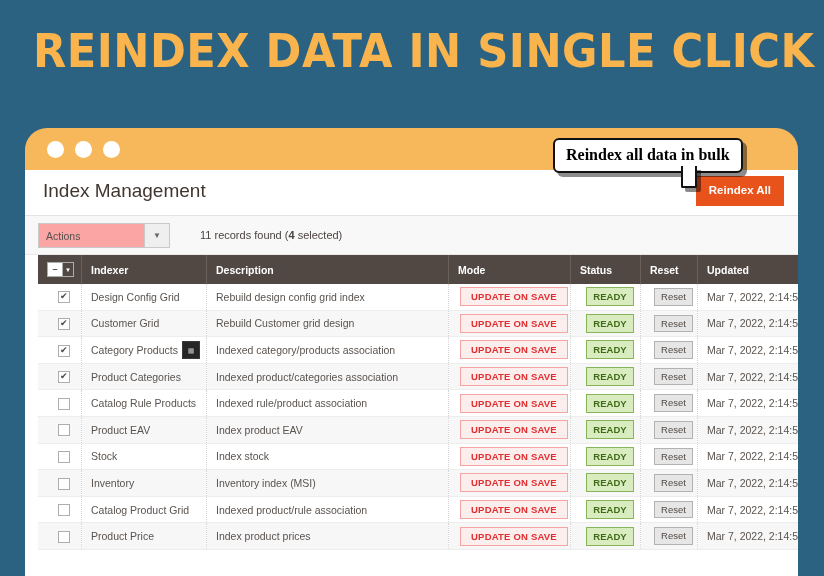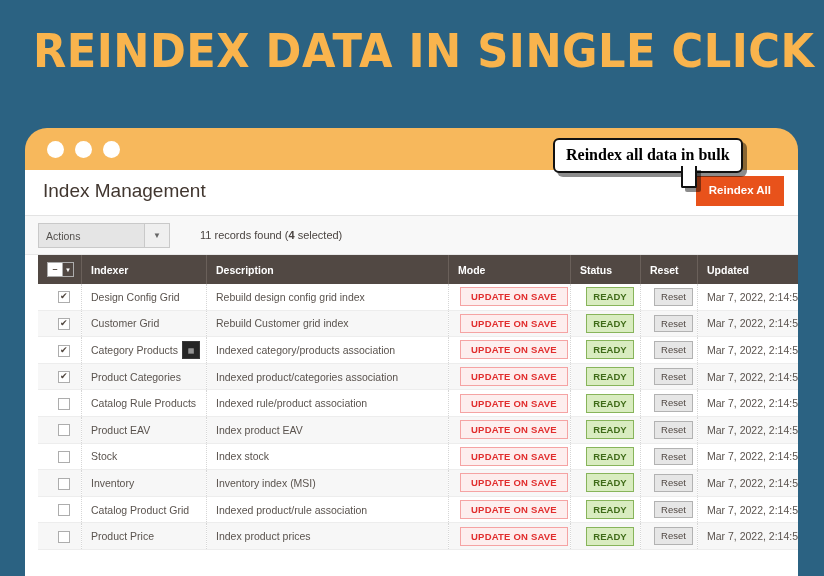--- a/index.html
+++ b/index.html
@@ -109,21 +109,21 @@
     background: #f8f8f8;
     border-bottom: 1px solid #e8e8e8;
   }
   .actions-select {
     position: absolute;
     left: 13px;
     top: 7px;
     width: 130px;
     height: 23px;
     border: 1px solid #c9c9c9;
-    background: #e5e5e5;
+    background: #fca5a5;
     display: flex;
     align-items: stretch;
     font-size: 10.5px;
   }
   .actions-label {
     flex: 1;
     display: flex;
     align-items: center;
     padding-left: 7px;
     color: #54514e;
@@ -420,21 +420,21 @@
                 <td class="cell-indexer">Design Config Grid</td>
                 <td class="cell-desc">Rebuild design config grid index</td>
                 <td class="cell-mode"><span class="badge-mode">UPDATE ON SAVE</span></td>
                 <td class="cell-status"><span class="badge-status">READY</span></td>
                 <td class="cell-reset"><button class="reset-btn">Reset</button></td>
                 <td class="cell-updated">Mar 7, 2022, 2:14:54 AM</td>
               </tr>
               <tr>
                 <td class="cell-check"><span class="rowcheck checked"></span></td>
                 <td class="cell-indexer">Customer Grid</td>
-                <td class="cell-desc">Rebuild Customer grid index</td>
+                <td class="cell-desc">Rebuild Customer grid design</td>
                 <td class="cell-mode"><span class="badge-mode">UPDATE ON SAVE</span></td>
                 <td class="cell-status"><span class="badge-status">READY</span></td>
                 <td class="cell-reset"><button class="reset-btn">Reset</button></td>
                 <td class="cell-updated">Mar 7, 2022, 2:14:54 AM</td>
               </tr>
               <tr>
                 <td class="cell-check"><span class="rowcheck checked"></span></td>
                 <td class="cell-indexer">Category Products<span class="tip-badge">▦</span></td>
                 <td class="cell-desc">Indexed category/products association</td>
                 <td class="cell-mode"><span class="badge-mode">UPDATE ON SAVE</span></td>

